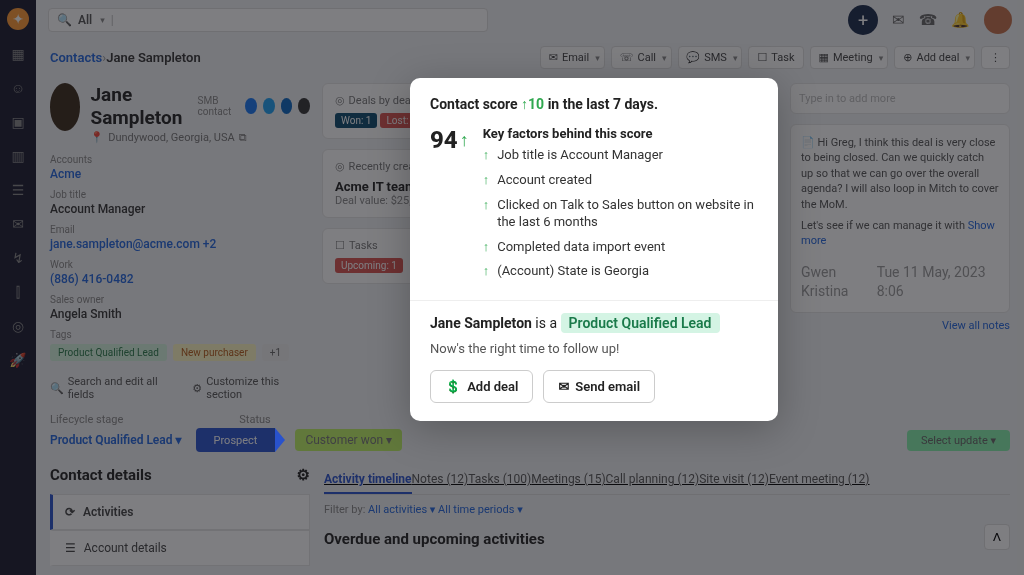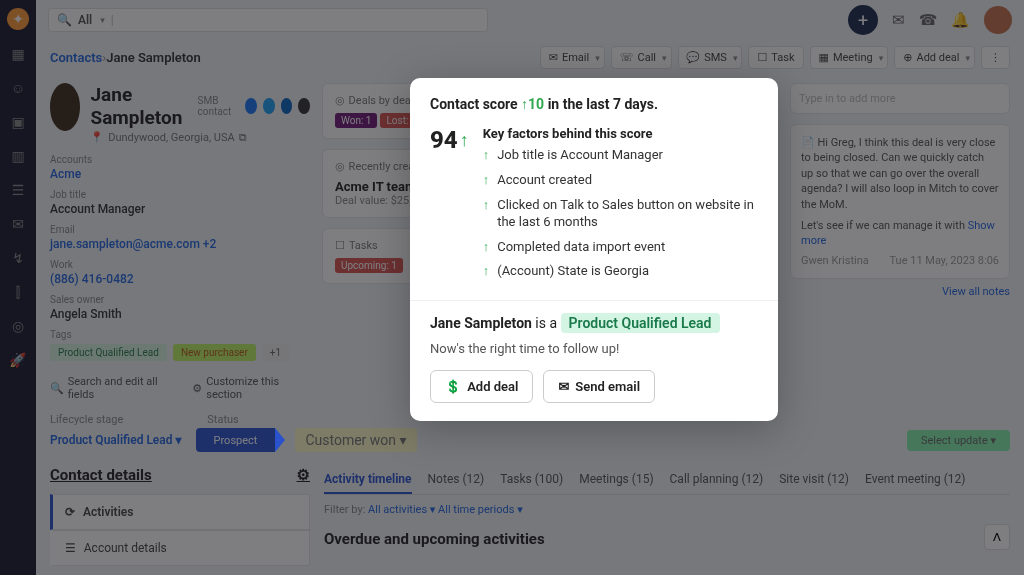--- a/index.html
+++ b/index.html
@@ -40,60 +40,60 @@
 .loc { font-size:11px; color:#777; display:flex; align-items:center; gap:4px; margin-top:2px;}
 
 .det-list { font-size:12px; margin-top:8px;}
 .det-item { margin-bottom:8px;}
 .det-label { color:#888; font-size:10px; margin-bottom:2px;}
 .det-val { color:#333; font-weight:500;}
 .det-link { color:#2266dd; font-weight:500;}
 .tags { display:flex; gap:6px; flex-wrap:wrap; margin-top:4px;}
 .tag { font-size:10px; padding:3px 8px; border-radius:3px;}
 .tag.green{background:#d4f4dd; color:#2a7a4a;}
-.tag.orange{background:#bef264; color:#b85c1a;}
+.tag.orange{background:#fef9c3; color:#b85c1a;}
 .tag.add{background:#eee; color:#666;}
 
 .edit-row { display:flex; gap:14px; font-size:11px; color:#555; margin-top:14px;}
 .edit-link { display:flex; align-items:center; gap:4px;}
 
 .mid-col { flex:1; position:relative;}
 
 .card { background:#fff; border:1px solid #e5e5e5; border-radius:6px; padding:10px 12px; margin-bottom:10px; font-size:12px;}
 .card-title { color:#777; font-size:11px; margin-bottom:6px; display:flex; align-items:center; gap:4px;}
 .pill { font-size:10px; padding:2px 6px; border-radius:3px; color:#fff; display:inline-block;}
-.pill.green{background:#701a75;} .pill.red{background:#d9534f;}
+.pill.green{background:#0c4a6e;} .pill.red{background:#d9534f;}
 .bold12 { font-weight:700; font-size:13px; color:#222;}
 .muted { color:#888; font-size:11px;}
 
 .right-col { width:220px;}
 .note-card { background:#fff; border:1px solid #e5e5e5; border-radius:6px; padding:10px; font-size:11px; color:#555; line-height:1.4;}
 .note-link { color:#2266dd;}
-.note-foot { display:flex; justify-content:space-between; font-size:11px; color:#999; margin-top:4px;}
+.note-foot { display:flex; justify-content:space-between; font-size:14px; color:#999; margin-top:14px;}
 .view-all { text-align:right; font-size:11px; margin-top:6px;}
 
 .lifecycle-row { padding:4px 14px 0; font-size:11px;}
-.lc-labels { display:flex; gap:84px; color:#888; }
+.lc-labels { display:flex; gap:116px; color:#888; }
 .lc-bar { display:flex; align-items:center; gap:0; margin-top:2px;}
 .lc-val { color:#2266dd; font-weight:600; font-size:12px; margin-right:14px;}
 .stage { height:24px; font-size:11px; color:#fff; display:flex; align-items:center; padding:0 18px; position:relative; }
 .stage.blue{background:#2952cc;}
 .stage::after{content:''; position:absolute; right:-10px; top:0; border-left:10px solid #2952cc; border-top:12px solid transparent; border-bottom:12px solid transparent; z-index:1;}
 .stage.blue.first{border-radius:4px 0 0 4px;}
-.stage-grey { background:#fef9c3; color:#777; border-radius:4px; padding:4px 10px; font-size:14px; margin-left:20px;}
+.stage-grey { background:#bef264; color:#777; border-radius:4px; padding:4px 10px; font-size:12px; margin-left:20px;}
 .select-stage { margin-left:auto; background:#86efac; border-radius:4px; padding:4px 14px; font-size:11px; color:#666;}
 
 .lower { display:flex; gap:14px; padding:14px;}
 .cd-panel { width:260px;}
-.cd-title { font-size:15px; font-weight:700; color:#222; display:flex; justify-content:space-between; margin-bottom:10px;text-decoration:underline;}
+.cd-title { font-size:15px; font-weight:700; color:#222; display:flex; justify-content:space-between; margin-bottom:10px;}
 .cd-item { background:#fff; border:1px solid #e5e5e5; padding:10px 12px; font-size:12px; color:#444; display:flex; align-items:center; gap:8px; border-left:3px solid transparent;}
 .cd-item.active { border-left-color:#2952cc; font-weight:600;}
 
 .feed { flex:1;}
-.tabs { display:flex; gap:16px; font-size:12px; border-bottom:1px solid #ddd;}
+.tabs { display:flex; font-size:12px; border-bottom:1px solid #ddd;text-decoration:underline;}
 .tab { padding:6px 0; color:#555; cursor:pointer;}
 .tab.active { color:#2952cc; font-weight:700; border-bottom:2px solid #2952cc;}
 .filter-row { font-size:11px; color:#888; padding:8px 0;}
 .filter-val { color:#2266dd;}
 .feed-head { font-size:15px; font-weight:700; color:#222; margin-top:4px;}
 .scroll-top { margin-left:auto; background:#fff; border:1px solid #ddd; border-radius:4px; width:26px; height:26px; display:flex; align-items:center; justify-content:center;}
 
 
 .dim { position:absolute; inset:0; background:rgba(20,20,25,0.55); }
 

